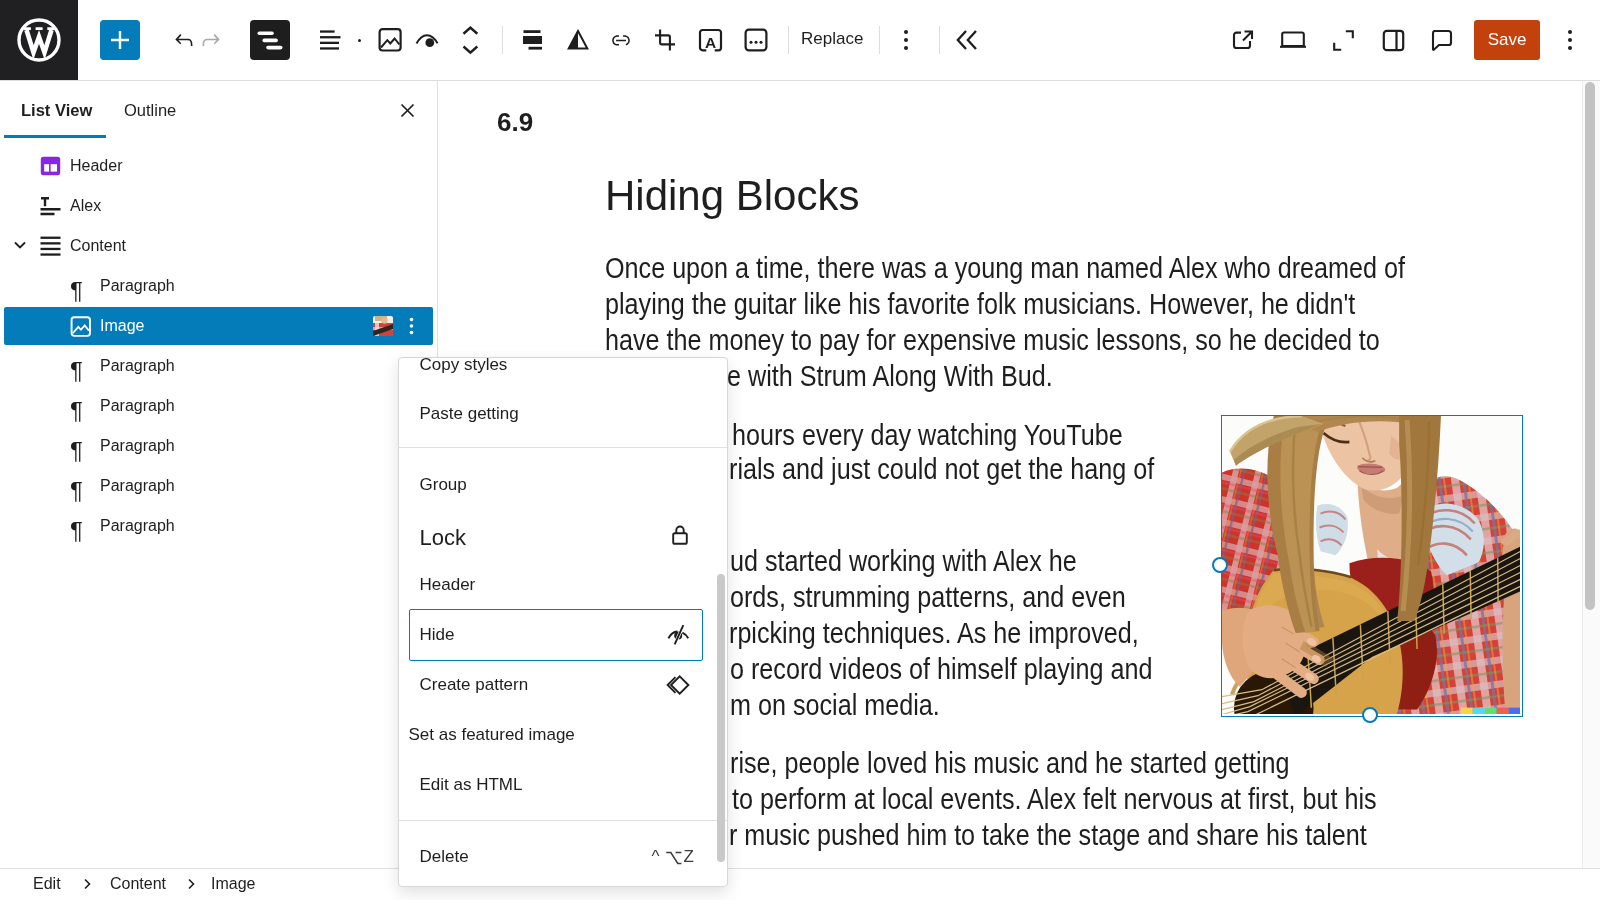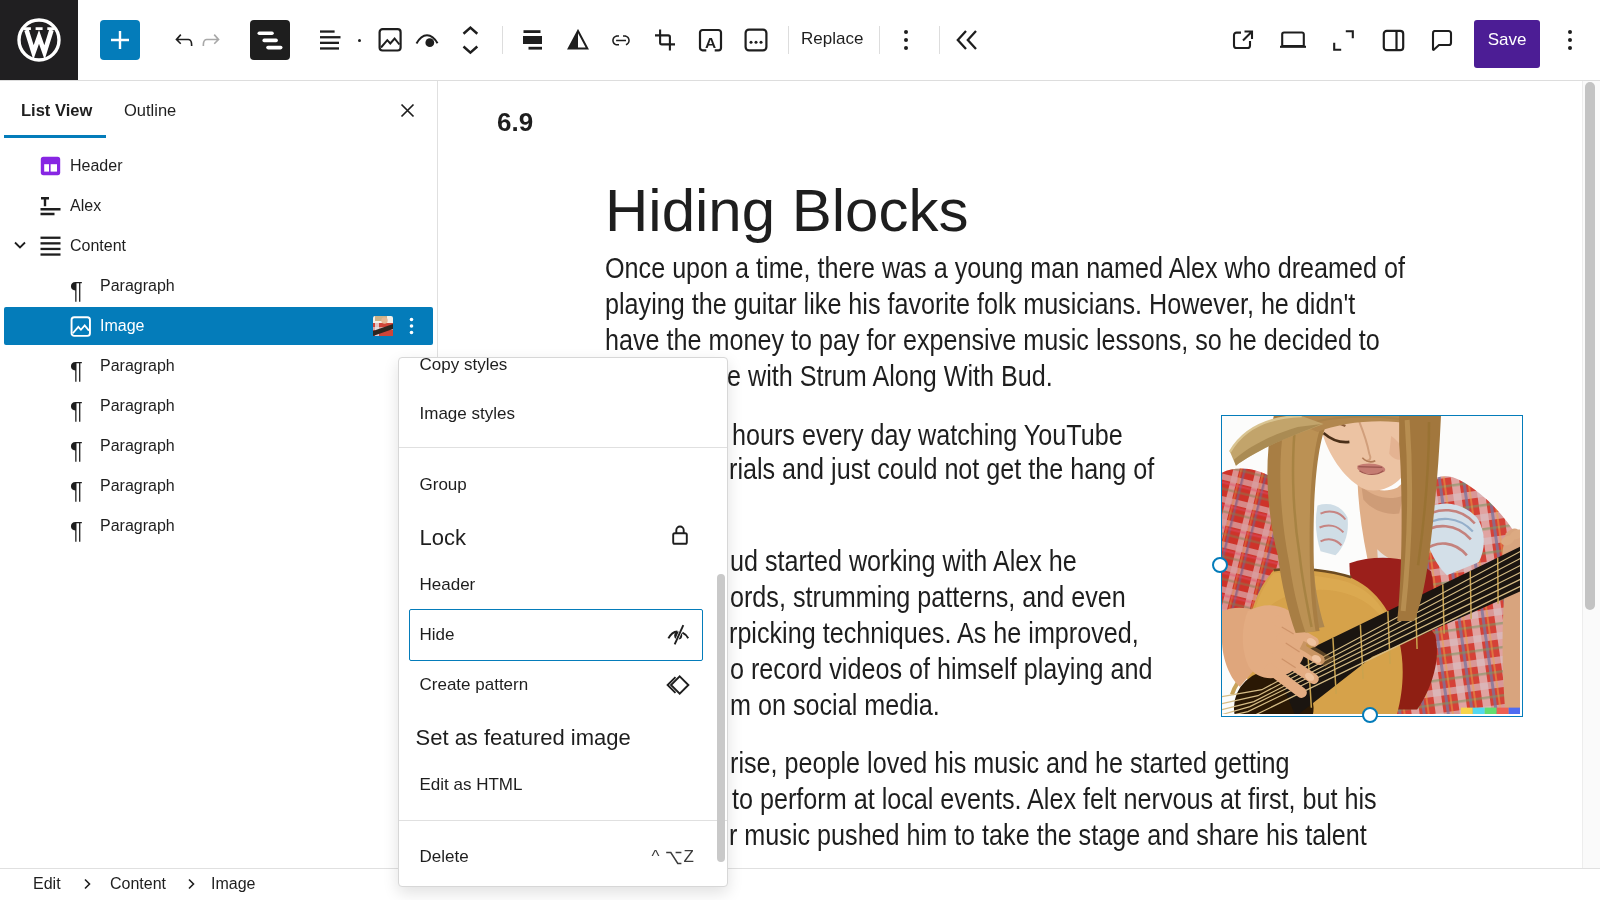--- a/index.html
+++ b/index.html
@@ -123,21 +123,21 @@
 <svg class="a" style="left:1332px;top:29px;z-index:31" width="23" height="23" viewBox="0 0 23 23">
 <path d="M13.8 2.2h7v7M2.2 13.8v7h7" fill="none" stroke="#1e1e1e" stroke-width="2.1"></path>
 </svg>
 <svg class="a" style="left:1382px;top:29px;z-index:31" width="23" height="23" viewBox="0 0 23 23">
 <rect x="1.8" y="1.8" width="19.4" height="19.4" rx="3" fill="none" stroke="#1e1e1e" stroke-width="2.2"></rect>
 <path d="M14.5 2v19" stroke="#1e1e1e" stroke-width="2.2"></path>
 </svg>
 <svg class="a" style="left:1430px;top:29px;z-index:31" width="23" height="23" viewBox="0 0 23 23">
 <path d="M4.3 2h14.4A2.3 2.3 0 0 1 21 4.3v9.4a2.3 2.3 0 0 1-2.3 2.3H9l-5 4.5a.5.5 0 0 1-1-.4V4.3A2.3 2.3 0 0 1 4.3 2Z" fill="none" stroke="#1e1e1e" stroke-width="2.1"></path>
 </svg>
-<div class="a" style="left:1474px;top:20px;width:66px;height:48px;background:#4c1d95;border-radius:3px;z-index:31;color:#fff;font-size:17px;text-align:center;line-height:40px">Save</div>
+<div class="a" style="left:1474px;top:20px;width:66px;height:40px;background:#c2410c;border-radius:3px;z-index:31;color:#fff;font-size:17px;text-align:center;line-height:40px">Save</div>
 <svg class="a" style="left:1566px;top:28px;z-index:31" width="8" height="24">
 <circle cx="4" cy="4" r="2" fill="#1e1e1e"></circle>
     <circle cx="4" cy="12" r="2" fill="#1e1e1e"></circle>
     <circle cx="4" cy="20" r="2" fill="#1e1e1e"></circle>
 </svg>
 
 <div class="a" id="sidebar" style="left:0;top:81px;width:438px;height:787px;background:#fff;border-right:1px solid #e0e0e0;z-index:20"></div>
 <div class="a nw" style="left:21px;top:101px;font-size:16.5px;font-weight:600;z-index:21">List View</div>
 <div class="a nw" style="left:124px;top:101px;font-size:16.5px;z-index:21">Outline</div>
 <div class="a" style="left:4px;top:134.5px;width:102px;height:3.5px;background:#047cba;z-index:21"></div>
@@ -205,21 +205,21 @@
 <svg class="a" style="left:82px;top:878px;z-index:26" width="10" height="12" viewBox="0 0 10 12">
     <path d="M3 1.5 7.5 6 3 10.5" fill="none" stroke="#1e1e1e" stroke-width="1.6"></path>
   </svg>
 <div class="a nw" style="left:110px;top:875px;font-size:16px;z-index:26">Content</div>
 <svg class="a" style="left:186px;top:878px;z-index:26" width="10" height="12" viewBox="0 0 10 12">
     <path d="M3 1.5 7.5 6 3 10.5" fill="none" stroke="#1e1e1e" stroke-width="1.6"></path>
   </svg>
 <div class="a nw" style="left:211px;top:875px;font-size:16px;z-index:26">Image</div>
 
 <div class="a nw" style="left:497px;top:109px;font-size:26px;font-weight:bold;line-height:26px;z-index:5">6.9</div>
-<div class="a nw" style="left:605px;top:184px;font-size:60px;line-height:53px;font-weight:500;z-index:5">Hiding Blocks</div>
+<div class="a nw" style="left:605px;top:169px;font-size:42px;line-height:53px;font-weight:500;z-index:5">Hiding Blocks</div>
 
 <div id="lines">
 <div class="a nw ln" style="left:605px;top:250.4px">Once upon a time, there was a young man named Alex who dreamed of</div>
 <div class="a nw ln" style="left:605px;top:286.2px">playing the guitar like his favorite folk musicians. However, he didn't</div>
 <div class="a nw ln" style="left:605px;top:322.1px">have the money to pay for expensive music lessons, so he decided to</div>
 <div class="a nw ln" style="left:727.1px;top:357.9px">e with Strum Along With Bud.</div>
 <div class="a nw ln" style="left:732.1px;top:417.2px">hours every day watching YouTube</div>
 <div class="a nw ln" style="left:729.2px;top:451.2px">rials and just could not get the hang of</div>
 <div class="a nw ln" style="left:730.1px;top:543.0px">ud started working with Alex he</div>
 <div class="a nw ln" style="left:729.5px;top:579.1px">ords, strumming patterns, and even</div>
@@ -359,21 +359,21 @@
 </svg>
 </div>
 <div class="a" style="left:1211.5px;top:556.5px;width:16px;height:16px;border-radius:50%;background:#fff;border:2.2px solid #047cba;z-index:7"></div>
 <div class="a" style="left:1361.5px;top:706.5px;width:16px;height:16px;border-radius:50%;background:#fff;border:2.2px solid #047cba;z-index:7"></div>
 
 <div class="a" style="left:1582px;top:81px;width:18px;height:787px;background:#fafafa;border-left:1px solid #ededed;z-index:10"></div>
 <div class="a" style="left:1584.5px;top:82px;width:10px;height:528px;background:#c3c3c3;border-radius:5px;z-index:11"></div>
 
 <div class="a" id="menu" style="left:397.5px;top:356.5px;width:330px;height:530px;background:#fff;border:1px solid #d7d7d7;border-radius:4px;box-shadow:0 6px 16px rgba(0,0,0,.12);z-index:40;overflow:hidden">
   <div class="a nw" style="left:21px;top:-3px;font-size:17px">Copy styles</div>
-  <div class="a nw" style="left:21px;top:46px;font-size:17px">Image styles</div>
+  <div class="a nw" style="left:21px;top:46px;font-size:17px">Paste getting</div>
   <div class="a" style="left:0;top:89px;width:330px;height:1px;background:#e0e0e0"></div>
   <div class="a nw" style="left:21px;top:117px;font-size:17px">Group</div>
   <div class="a nw" style="left:21px;top:167px;font-size:22px">Lock</div>
   <svg class="a" style="left:272px;top:166px" width="18" height="22" viewBox="0 0 18 22">
   <rect x="2.2" y="9.2" width="13.6" height="10.6" rx="1.6" fill="none" stroke="#1e1e1e" stroke-width="1.9"></rect>
   <path d="M5.3 9V6.2a3.7 3.7 0 0 1 7.4 0V9" fill="none" stroke="#1e1e1e" stroke-width="1.9"></path>
   </svg>
   <div class="a nw" style="left:21px;top:217px;font-size:17px">Header</div>
   <div class="a" style="left:10px;top:251px;width:294px;height:52px;border:1.6px solid #047cba;border-radius:2px"></div>
   <div class="a nw" style="left:21px;top:267px;font-size:17px">Hide</div>
@@ -382,21 +382,21 @@
   <path d="M17.4 10.6 C19.8 11.7 21.8 13.6 23.2 16.2" fill="none" stroke="#1e1e1e" stroke-width="2"></path>
   <circle cx="13.2" cy="13.5" r="4" fill="#1e1e1e"></circle>
   <path d="M18.8 2.2 9.2 23.6" stroke="#fff" stroke-width="3.2" fill="none"></path>
   <path d="M18.3 3.2 9.7 22.4" stroke="#1e1e1e" stroke-width="1.9" fill="none"></path>
   </svg>
   <div class="a nw" style="left:21px;top:317px;font-size:17px">Create pattern</div>
   <svg class="a" style="left:265px;top:315px" width="26" height="24" viewBox="0 0 26 24">
   <path d="M15.7 3.3 24.4 12l-8.7 8.7L7 12Z" fill="none" stroke="#1e1e1e" stroke-width="1.9"></path>
   <path d="M11.5 19.9 3.6 12l7.9-7.9" fill="none" stroke="#1e1e1e" stroke-width="1.9"></path>
   </svg>
-  <div class="a nw" style="left:17px;top:367px;font-size:22px">Set as featured image</div>
+  <div class="a nw" style="left:10px;top:367px;font-size:17px">Set as featured image</div>
   <div class="a nw" style="left:21px;top:417px;font-size:17px">Edit as HTML</div>
   <div class="a" style="left:0;top:462px;width:330px;height:1px;background:#e0e0e0"></div>
   <div class="a nw" style="left:21px;top:489px;font-size:17px">Delete</div>
   <div class="a nw" style="left:253px;top:489px;font-size:17px;color:#3c3c3c">^</div>
 <svg class="a" style="left:266px;top:493px" width="17" height="14" viewBox="0 0 17 14">
 <path d="M1.2 1.6h4.6l7 10.8h3.6M10.6 1.6h5.8" fill="none" stroke="#3c3c3c" stroke-width="1.5"></path>
 </svg>
 <div class="a nw" style="left:285px;top:489px;font-size:17px;color:#3c3c3c">Z</div>
   <div class="a" style="left:318px;top:216px;width:8px;height:288px;background:#c9c9c9;border-radius:4px"></div>
 </div>

